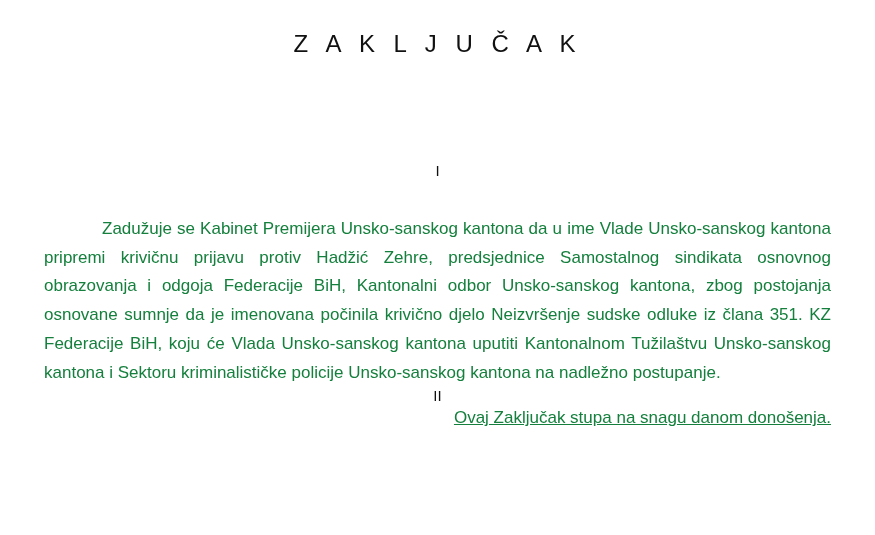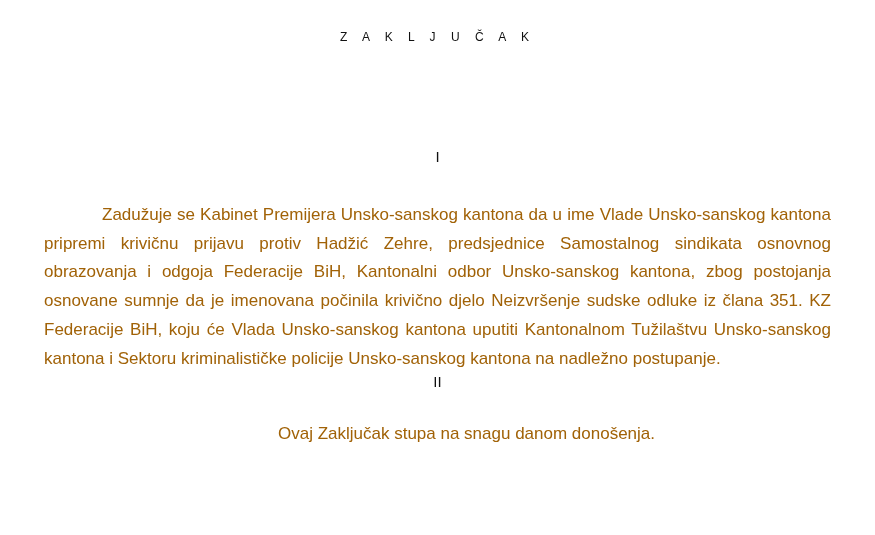--- a/index.html
+++ b/index.html
@@ -16,21 +16,21 @@
   }
   .page {
     width: 875px;
     height: 535px;
     position: relative;
     box-sizing: border-box;
     padding: 0 44px;
   }
   .doc-title {
     text-align: center;
-    font-size: 12px;
+    font-size: 24px;
     letter-spacing: 6px;
     font-weight: 400;
     margin-top: 30px;
     color: #111;
   }
   .section-num {
     text-align: center;
     font-size: 15px;
     color: #111;
     font-weight: 400;
@@ -38,31 +38,31 @@
   .num-one {
     margin-top: 104px;
   }
   .num-two {
   }
   .body-par {
     font-size: 17px;
     line-height: 1.69;
     text-align: justify;
     text-justify: inter-word;
-    color: #a16207;
+    color: #15803d;
     margin: 0;
   }
   .par-one {
     margin-top: 36px;
     text-indent: 58px;
   }
   .par-two {
-    margin-top: 30px;
     text-indent: 58px;
-    text-align: center;
+    text-align: right;
+    text-decoration: underline;
   }
 </style>
 </head>
 <body>
 
 <div class="page">
 
   <h1 class="doc-title">Z A K L J U Č A K</h1>
 
   <div class="section-num num-one">I</div>

